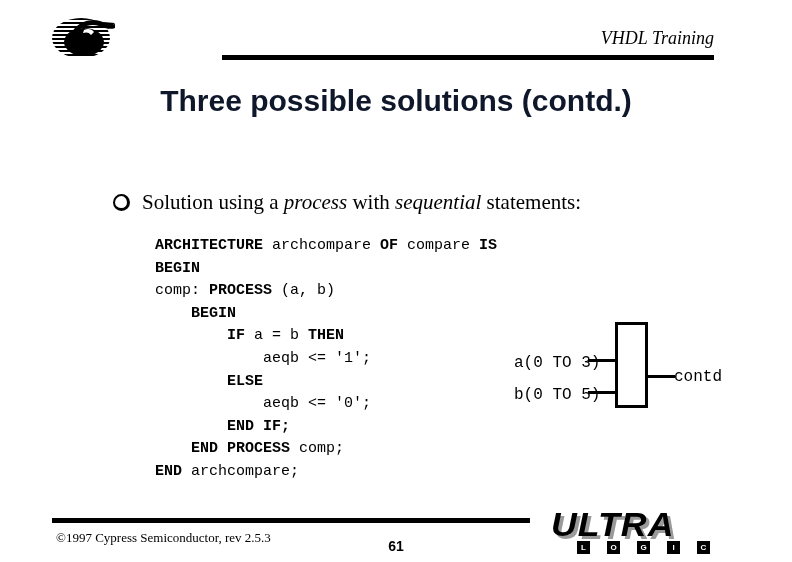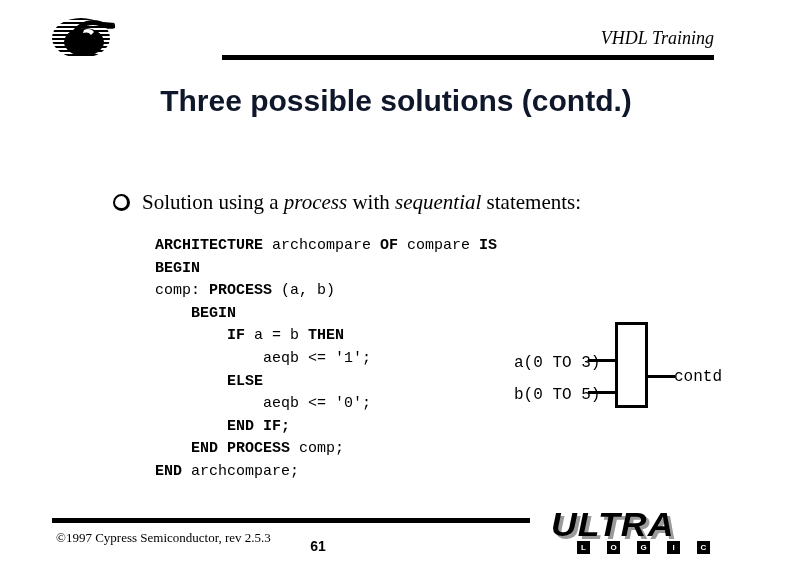--- a/index.html
+++ b/index.html
@@ -197,21 +197,21 @@
     left: 56px;
     top: 530px;
     font-family: "Liberation Serif", serif;
     font-size: 13px;
     white-space: nowrap;
   }
   #page-number {
     position: absolute;
     left: 0px;
     top: 538px;
-    width: 636px;
+    width: 792px;
     text-align: center;
     font-family: "Liberation Sans", sans-serif;
     font-weight: bold;
     font-size: 14px;
   }
   #footer-logo {
     position: absolute;
     left: 551px;
     top: 508px;
     width: 168px;

